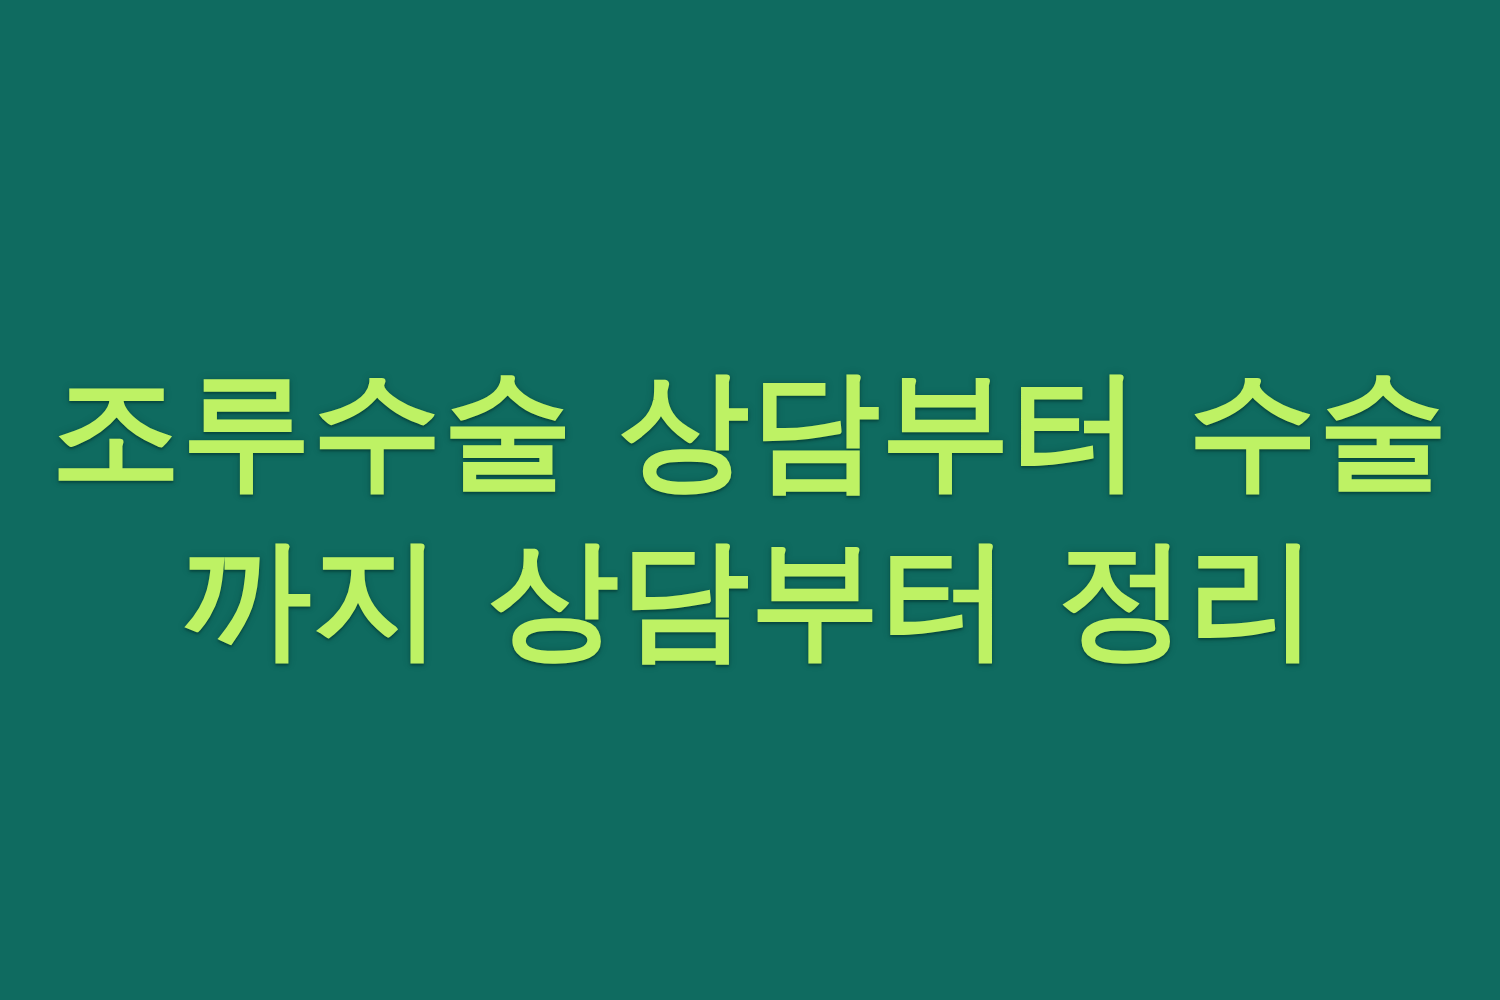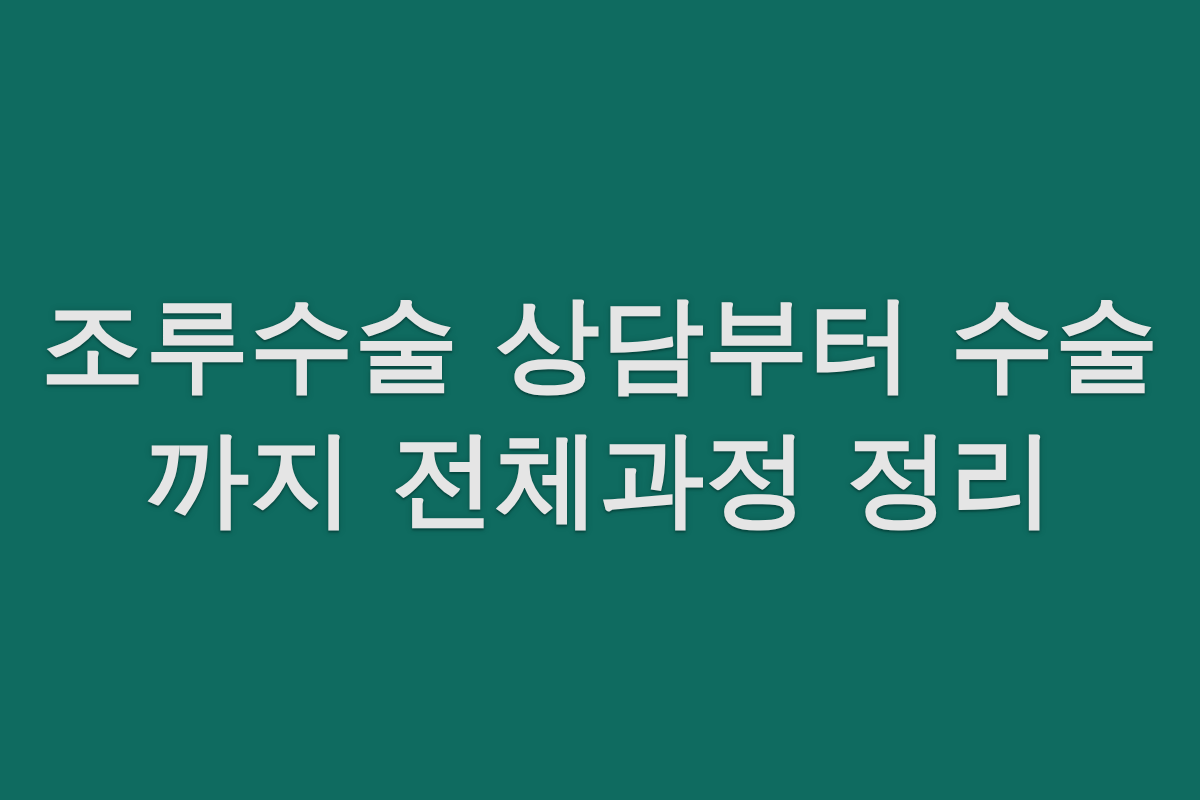--- a/index.html
+++ b/index.html
@@ -33,21 +33,21 @@
     width: 100%;
     padding: 0 40px;
     box-sizing: border-box;
     margin-top: 22px;
   }
 
   .headline-line {
     display: block;
     width: 100%;
     text-align: center;
-    color: #e5e5e5;
+    color: #bef264;
     font-family: "DejaVu Sans", "Liberation Sans", sans-serif;
     font-weight: 700;
     font-size: 104px;
     line-height: 1.30;
     letter-spacing: 0.5px;
     white-space: nowrap;
     text-shadow:
       0 2px 2px rgba(0, 50, 44, 0.55),
       0 0 6px rgba(0, 54, 47, 0.35);
     -webkit-font-smoothing: antialiased;
@@ -63,17 +63,17 @@
 </style>
 </head>
 <body>
 
 <div id="banner">
 
   <div id="headline">
 
     <span class="headline-line headline-line-1">조루수술 상담부터 수술</span>
 
-    <span class="headline-line headline-line-2">까지 전체과정 정리</span>
+    <span class="headline-line headline-line-2">까지 상담부터 정리</span>
 
   </div>
 
 </div>
 
 </body></html>

